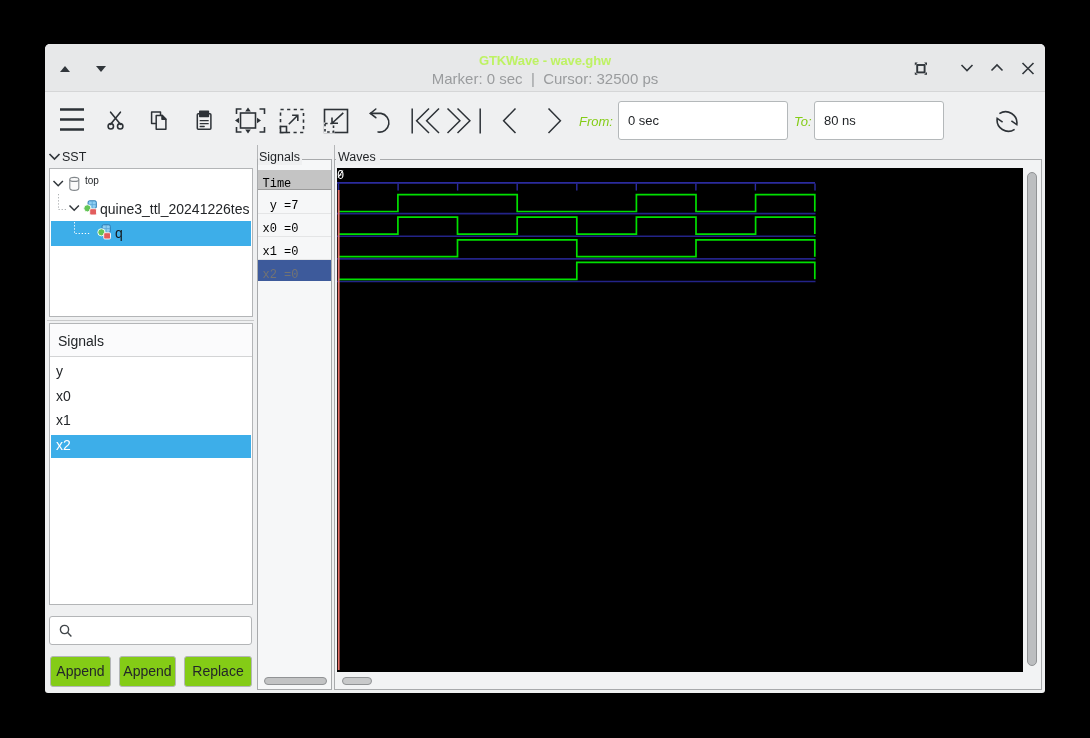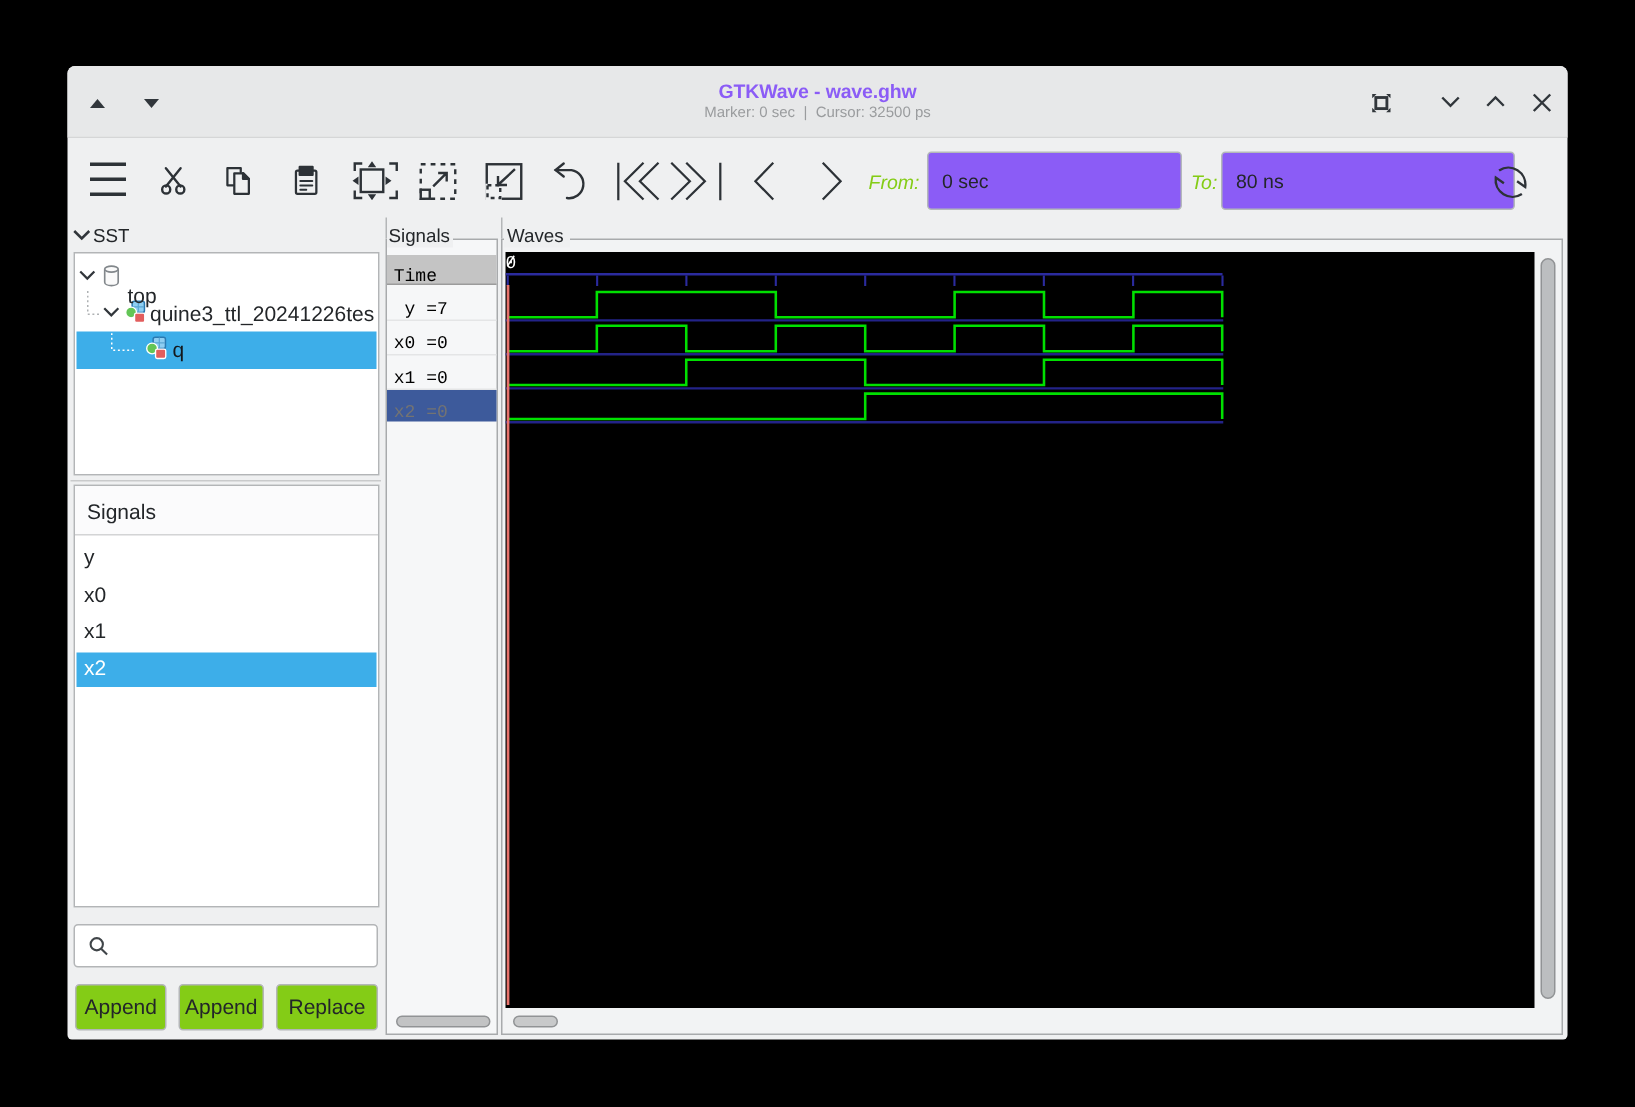--- a/index.html
+++ b/index.html
@@ -4,40 +4,40 @@
 <style>
   * { margin:0; padding:0; box-sizing:border-box; }
   html,body { width:1090px; height:738px; background:#000; overflow:hidden; }
   body { font-family:"Liberation Sans", sans-serif; }
   #page { position:relative; width:1090px; height:738px; background:#000; }
   .abs { position:absolute; }
   #win { position:absolute; left:45px; top:44px; width:1000px; height:649px;
          background:#eff0f1; border-radius:5px 5px 3px 3px; }
   #titlebar { position:absolute; left:45px; top:44px; width:1000px; height:48px;
          background:#e7e8e9; border-radius:5px 5px 0 0; border-bottom:1px solid #d5d6d7; }
-  .ttl { position:absolute; width:1000px; left:45px; text-align:center; color:#8b5cf6; }
+  .ttl { position:absolute; width:1000px; left:45px; text-align:center; color:#bef264; }
   .tri { position:absolute; width:0; height:0; }
   .lbl { color:#84cc16; font-size:13px;font-style:italic; }
-  .input { position:absolute; background:#8b5cf6; border:1px solid #b4b8ba; border-radius:3px;
+  .input { position:absolute; background:#ffffff; border:1px solid #b4b8ba; border-radius:3px;
            color:#232629; font-size:13px; line-height:37px; padding-left:9px; }
   .panel { position:absolute; background:#fff; border:1px solid #b3b5b7; }
   .btn { position:absolute; background:#84cc16; border:1px solid #b4b6b8; border-radius:3px;
          color:#232629; font-size:14px; text-align:center; line-height:29px; }
   .mono { font-family:"Liberation Mono", monospace; }
 </style>
 </head>
 <body>
 <div id="page">
   <div id="win"></div>
   <div id="titlebar"></div>
 
   <div class="tri" style="left:60px; top:66px; border-left:5.7px solid transparent; border-right:5.7px solid transparent; border-bottom:6.2px solid #31363b;"></div>
   <div class="tri" style="left:95.5px; top:66.2px; border-left:5.7px solid transparent; border-right:5.7px solid transparent; border-top:6.2px solid #31363b;"></div>
   <div class="ttl" style="top:53px; font-size:13px; font-weight:bold; letter-spacing:-0.1px;">GTKWave - wave.ghw</div>
-  <div class="ttl" style="top:70px; font-size:10px; color:#9a9c9e;">Marker: 0 sec&nbsp; |&nbsp; Cursor: 32500 ps</div>
+  <div class="ttl" style="top:70px; font-size:15px; color:#9a9c9e;">Marker: 0 sec&nbsp; |&nbsp; Cursor: 32500 ps</div>
   <svg class="abs" style="left:905px; top:55px;" width="135" height="28" viewBox="0 0 135 28">
     <g fill="none" stroke="#31363b" stroke-width="1.6">
       <rect x="12.2" y="10" width="7.4" height="7.4" stroke-width="1.9"></rect>
       <g fill="#31363b" stroke="none">
         <path d="M9.8 7.6 h2.9 l-2.9 2.9 z M19.1 7.6 h2.9 v2.9 z M22 16.9 v2.9 h-2.9 z M9.8 16.9 l2.9 2.9 h-2.9 z"></path>
       </g>
       <path d="M56.5 10 l5.5 5.5 l5.5 -5.5"></path>
       <path d="M86.5 15.5 l5.5 -5.5 l5.5 5.5"></path>
       <path d="M117.5 8 l11 11 M128.5 8 l-11 11"></path>
     </g>
@@ -104,21 +104,21 @@
 
       <path d="M470.5 16.5 L458.6 28.8 L470.5 41" stroke-width="1.5" stroke-linecap="butt"></path>
 
       <path d="M503.5 16.5 L515.4 28.8 L503.5 41" stroke-width="1.5" stroke-linecap="butt"></path>
     </g>
   </svg>
 
   <div class="abs lbl" style="left:579px; top:114px;">From:</div>
   <div class="input" style="left:618px; top:101px; width:170px; height:39px;">0 sec</div>
   <div class="abs lbl" style="left:794px; top:114px;">To:</div>
-  <div class="input" style="left:814px; top:101px; width:196px; height:39px;">80 ns</div>
+  <div class="input" style="left:814px; top:101px; width:130px; height:39px;">80 ns</div>
   <svg class="abs" style="left:994px; top:108px;" width="26" height="26" viewBox="0 0 26 26">
     <g fill="none" stroke="#2d3237" stroke-width="1.6">
       <path d="M5.4 5.6 A11.3 11.3 0 0 1 22.8 16.6 L17.4 12.9"></path>
       <path d="M20.6 21.4 A11.3 11.3 0 0 1 3.2 10.4 L8.6 14.1"></path>
     </g>
   </svg>
 
   <svg class="abs" style="left:48px; top:151px;" width="14" height="12" viewBox="0 0 14 12">
     <path d="M1.5 3 L6.5 8 L11.5 3" fill="none" stroke="#31363b" stroke-width="1.7"></path>
   </svg>
@@ -150,21 +150,21 @@
         <rect x="6.2" y="8.2" width="6.8" height="6.3" rx="1.2" fill="#e25d5d" stroke="#ffffff" stroke-width="0.9"></rect>
       </g>
 
       <g transform="translate(47.5,55.5)">
         <rect x="4.6" y="0.3" width="8.2" height="7.6" rx="1.4" fill="#8ecef2" stroke="#2a7ab2" stroke-width="1"></rect>
         <path d="M8.7 0.5 v7.2 M4.9 4.1 h7.6" stroke="#5aa6d4" stroke-width="0.8" fill="none"></path>
         <circle cx="3.9" cy="7.8" r="3.6" fill="#63c556" stroke="#ffffff" stroke-width="0.9"></circle>
         <rect x="6.2" y="8.2" width="6.8" height="6.3" rx="1.2" fill="#e25d5d" stroke="#ffffff" stroke-width="0.9"></rect>
       </g>
     </svg>
-    <div class="abs" style="left:35px; top:20px; font-size:14px; color:#232629;">top</div>
+    <div class="abs" style="left:35px; top:6px; font-size:10px; color:#232629;">top</div>
     <div class="abs" style="left:50px; top:31.5px; font-size:14px; color:#232629; white-space:nowrap;">quine3_ttl_20241226tes</div>
     <div class="abs" style="left:65px; top:56px; font-size:14px; color:#14181c;">q</div>
   </div>
 
   <div class="abs" style="left:46.5px; top:320px; width:207px; height:1px; background:#c9cacb;"></div>
 
   <div class="panel" style="left:49px; top:323px; width:204px; height:282px; overflow:hidden;">
     <div class="abs" style="left:0; top:0; width:202px; height:33px; background:#fbfbfc; border-bottom:1px solid #d3d4d5;"></div>
     <div class="abs" style="left:8px; top:9px; font-size:14px; color:#232629;">Signals</div>
     <div class="abs" style="left:6px; top:39px; font-size:14px; color:#232629;">y</div>

